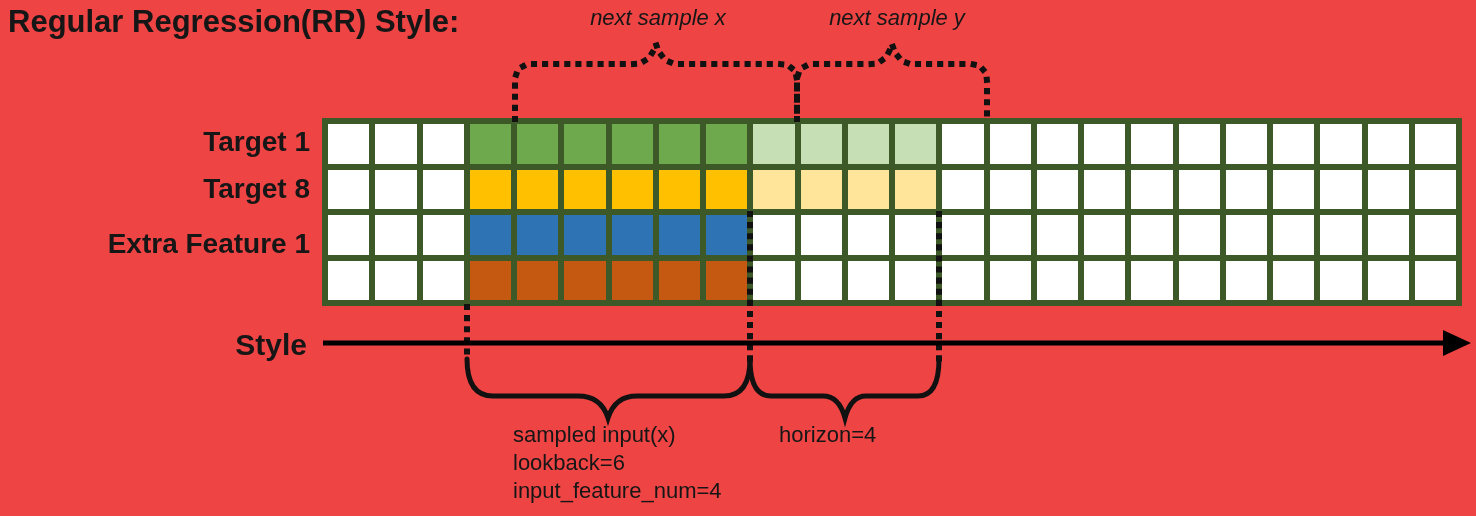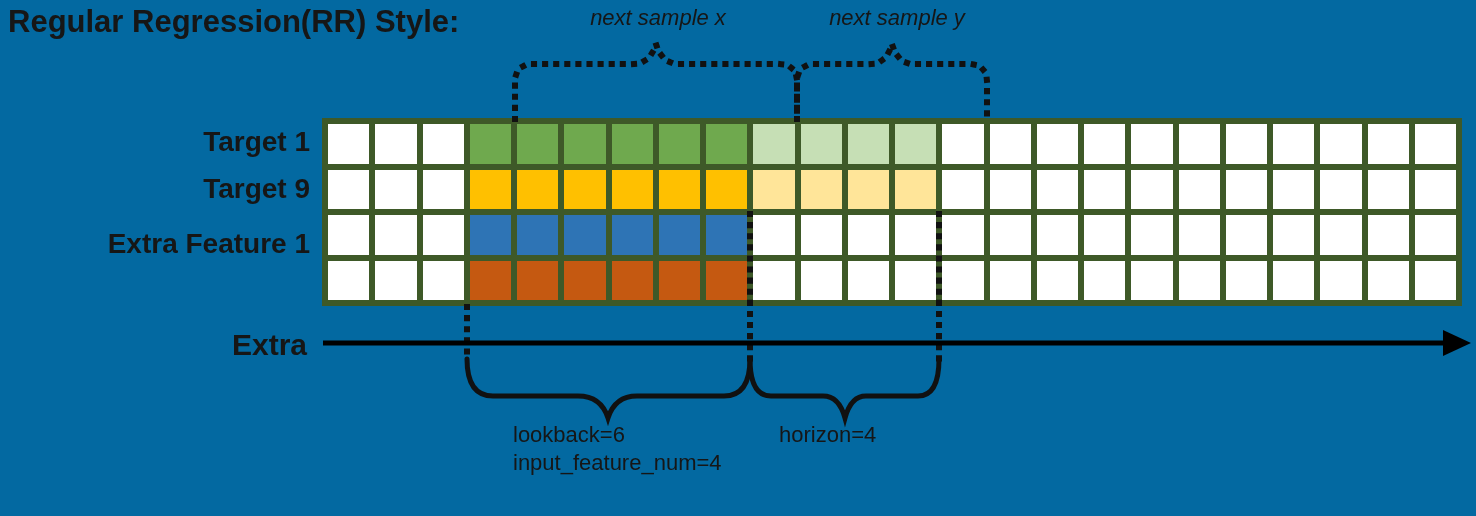--- a/index.html
+++ b/index.html
@@ -6,21 +6,21 @@
     margin: 0;
     padding: 0;
     background: #ffffff;
     font-family: "Liberation Sans", sans-serif;
     color: #161616;
   }
   #canvas {
     position: relative;
     width: 1476px;
     height: 516px;
-    background: #0369a1;
+    background: #ef4444;
     overflow: hidden;
   }
   .abs { position: absolute; }
 
   #diagram-title {
     left: 8px;
     top: 4px;
     font-size: 31px;
     font-weight: 700;
     letter-spacing: 0px;
@@ -91,21 +91,21 @@
 <body>
 
 <div id="canvas">
 
   <div id="diagram-title" class="abs">Regular Regression(RR) Style:</div>
 
   <div id="next-sample-y-label" class="abs brace-label">next sample y</div>
   <div id="next-sample-x-label" class="abs brace-label">next sample x</div>
 
   <div class="abs row-label" style="top:127px;">Target 1</div>
-  <div class="abs row-label" style="top:174px;">Target 9</div>
+  <div class="abs row-label" style="top:174px;">Target 8</div>
   <div class="abs row-label" style="top:229px;">Extra Feature 1</div>
 
   <div id="grid" class="abs" style="background: rgb(62, 89, 40);">
       <div class="cell" style="background: rgb(255, 255, 255);"></div>
       <div class="cell" style="background: rgb(255, 255, 255);"></div>
       <div class="cell" style="background: rgb(255, 255, 255);"></div>
       <div class="cell" style="background: rgb(111, 169, 78);"></div>
       <div class="cell" style="background: rgb(111, 169, 78);"></div>
       <div class="cell" style="background: rgb(111, 169, 78);"></div>
       <div class="cell" style="background: rgb(111, 169, 78);"></div>
@@ -193,41 +193,42 @@
       <div class="cell" style="background: rgb(255, 255, 255);"></div>
       <div class="cell" style="background: rgb(255, 255, 255);"></div>
       <div class="cell" style="background: rgb(255, 255, 255);"></div>
       <div class="cell" style="background: rgb(255, 255, 255);"></div>
       <div class="cell" style="background: rgb(255, 255, 255);"></div>
       <div class="cell" style="background: rgb(255, 255, 255);"></div>
       <div class="cell" style="background: rgb(255, 255, 255);"></div>
       <div class="cell" style="background: rgb(255, 255, 255);"></div>
     </div>
 
-  <div id="time-label" class="abs">Extra</div>
+  <div id="time-label" class="abs">Style</div>
 
   <svg id="overlay" class="abs" viewBox="0 0 1476 516" xmlns="http://www.w3.org/2000/svg">
 
     <path d="M 515 119 L 515 83 Q 515 64 534 64 L 632 64 Q 650 64 656 44 Q 662 64 680 64 L 778 64 Q 797 64 797 83 L 797 119" fill="none" stroke="#111111" stroke-width="6" stroke-linecap="square" stroke-dasharray="0.1 11"></path>
 
     <path d="M 797 119 L 797 83 Q 797 64 816 64 L 870 64 Q 886 64 892 44 Q 898 64 914 64 L 968 64 Q 987 64 987 83 L 987 119" fill="none" stroke="#111111" stroke-width="6" stroke-linecap="square" stroke-dasharray="0.1 11"></path>
 
     <line x1="467" y1="307" x2="467" y2="360" stroke="#111111" stroke-width="6" stroke-linecap="square" stroke-dasharray="0.1 11"></line>
     <line x1="750" y1="214" x2="750" y2="360" stroke="#111111" stroke-width="6" stroke-linecap="square" stroke-dasharray="0.1 11"></line>
     <line x1="939" y1="214" x2="939" y2="360" stroke="#111111" stroke-width="6" stroke-linecap="square" stroke-dasharray="0.1 11"></line>
 
     <line x1="323" y1="343" x2="1448" y2="343" stroke="#000000" stroke-width="5"></line>
     <polygon points="1443,330 1471,343 1443,356" fill="#000000"></polygon>
 
     <path d="M 467 359 Q 467 396 493 396 L 578 396 Q 601 396 608 418 Q 615 396 637 396 L 724 396 Q 750 396 750 359" fill="none" stroke="#111111" stroke-width="5" stroke-linecap="round"></path>
 
     <path d="M 750 359 Q 750 396 771 396 L 823 396 Q 839 396 845 418 Q 851 396 866 396 L 918 396 Q 939 396 939 359" fill="none" stroke="#111111" stroke-width="5" stroke-linecap="round"></path>
   </svg>
 
   <div id="input-block" class="abs sample-block">
+    <div>sampled input(x)</div>
     <div>lookback=6</div>
     <div>input_feature_num=4</div>
   </div>
 
   <div id="output-block" class="abs sample-block">
     <div>horizon=4</div>
   </div>
 
 </div>
 

